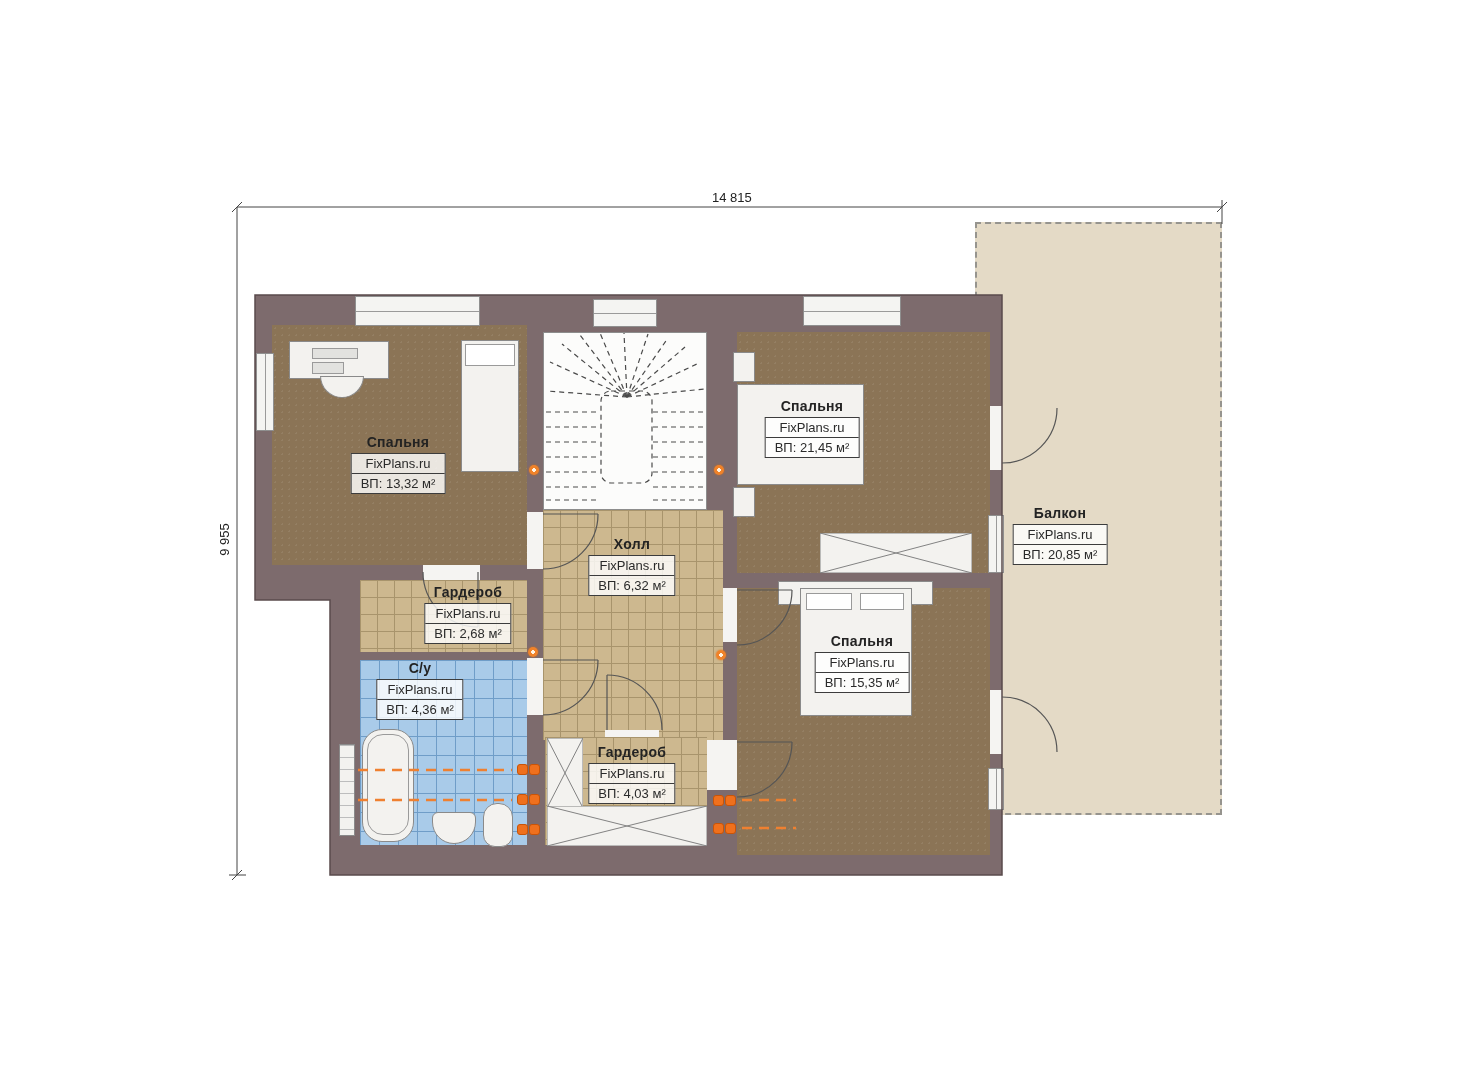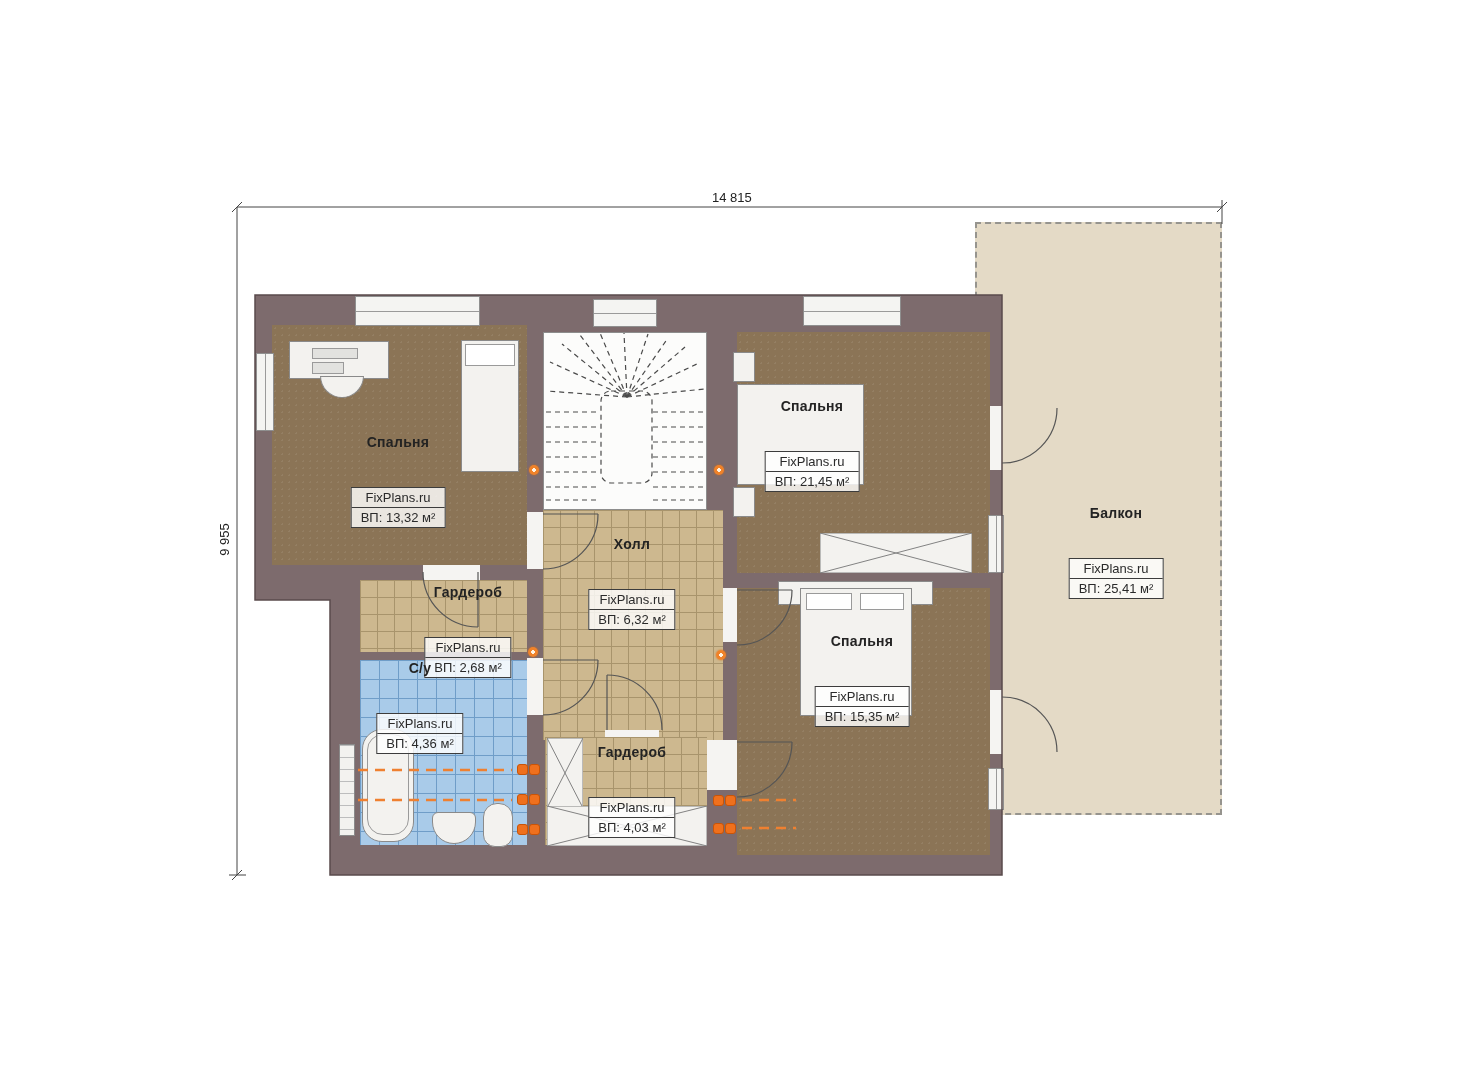--- a/index.html
+++ b/index.html
@@ -18,21 +18,21 @@
   .fixt{position:absolute;background:#f3f2ef;border:1px solid #8a8a8a;box-sizing:border-box;z-index:4;}
   .gap{position:absolute;background:#f5f4f2;z-index:4;}
   .window{position:absolute;background:#f4f4f2;border:1px solid #8f8f8f;box-sizing:border-box;z-index:4;}
   .window.h{background-image:linear-gradient(#9a9a9a,#9a9a9a);background-size:100% 1px;background-position:center;background-repeat:no-repeat;}
   .window.v{background-image:linear-gradient(90deg,#9a9a9a,#9a9a9a);background-size:1px 100%;background-position:center;background-repeat:no-repeat;}
   .xbox{position:absolute;z-index:4;}
   .xbox svg{display:block;width:100%;height:100%;}
   
   .room-label{position:absolute;transform:translateX(-50%);text-align:center;z-index:6;white-space:nowrap;}
   .rl-name{font-size:14px;font-weight:bold;color:#232323;margin-bottom:3px;letter-spacing:.3px;}
-  .rl-box{display:inline-block;background:rgba(255,255,255,.82);border:1px solid #3c3c3c;margin-top:34px;}
+  .rl-box{display:inline-block;background:rgba(255,255,255,.82);border:1px solid #3c3c3c;}
   .rl-wm{font-size:13px;padding:2px 9px;border-bottom:1px solid #3c3c3c;}
   .rl-area{font-size:13px;padding:2px 9px;}
   
   .dim-text{position:absolute;font-size:13px;color:#222;z-index:6;}
   
   .dot{position:absolute;width:10px;height:10px;border-radius:50%;z-index:6;
        background:radial-gradient(circle,#fff3e2 0 2px,#f08229 2px 5px);box-shadow:0 0 2px #d96a10;}
   .rad{position:absolute;width:9px;height:9px;border-radius:3px;background:#ef701d;border:1px solid #c85408;z-index:6;}
   .towel{position:absolute;background:#f3f2ef;border:1px solid #8a8a8a;box-sizing:border-box;z-index:4;
          background-image:repeating-linear-gradient(#bdbdbd 0 1px,transparent 1px 12px);}
@@ -256,21 +256,21 @@
   </div>
 
   <div class="room-label" style="left:632px;top:744px;">
     <div class="rl-name">Гардероб</div>
     <div class="rl-box">
       <div class="rl-wm">FixPlans.ru</div>
       <div class="rl-area">ВП: 4,03 м²</div>
     </div>
   </div>
 
-  <div class="room-label" style="left:1116px;top:505px;">
+  <div class="room-label" style="left:1060px;top:505px;">
     <div class="rl-name">Балкон</div>
     <div class="rl-box">
       <div class="rl-wm">FixPlans.ru</div>
-      <div class="rl-area">ВП: 25,41 м²</div>
+      <div class="rl-area">ВП: 20,85 м²</div>
     </div>
   </div>
 
 </div>
 
 </body></html>

